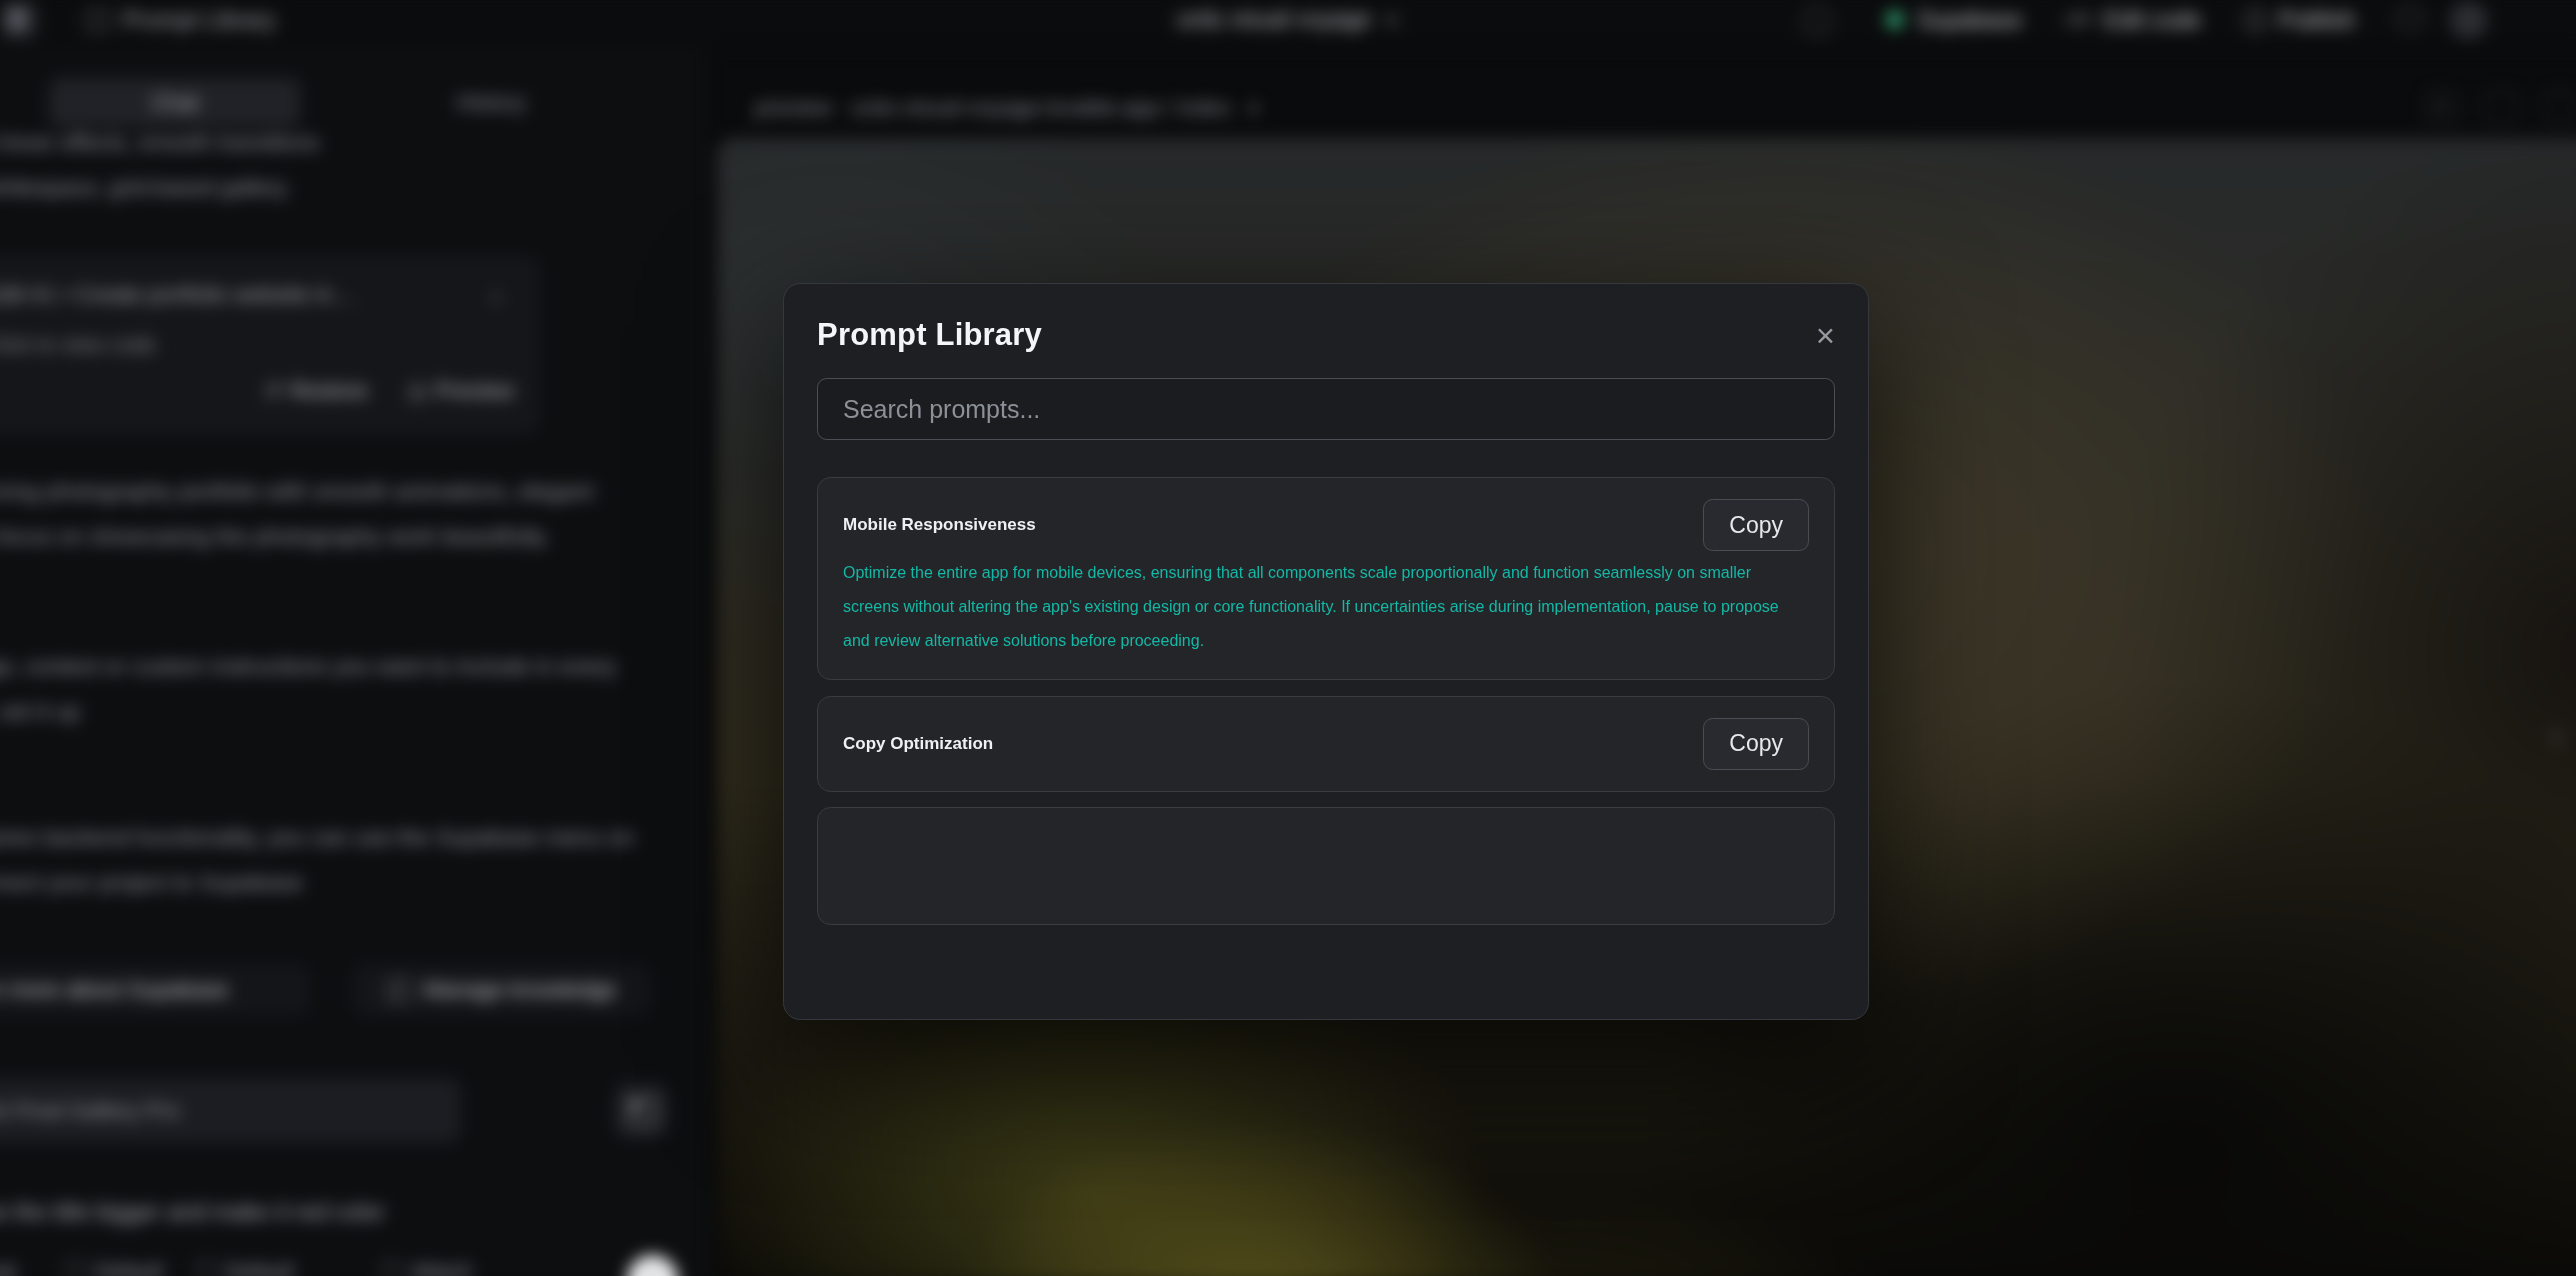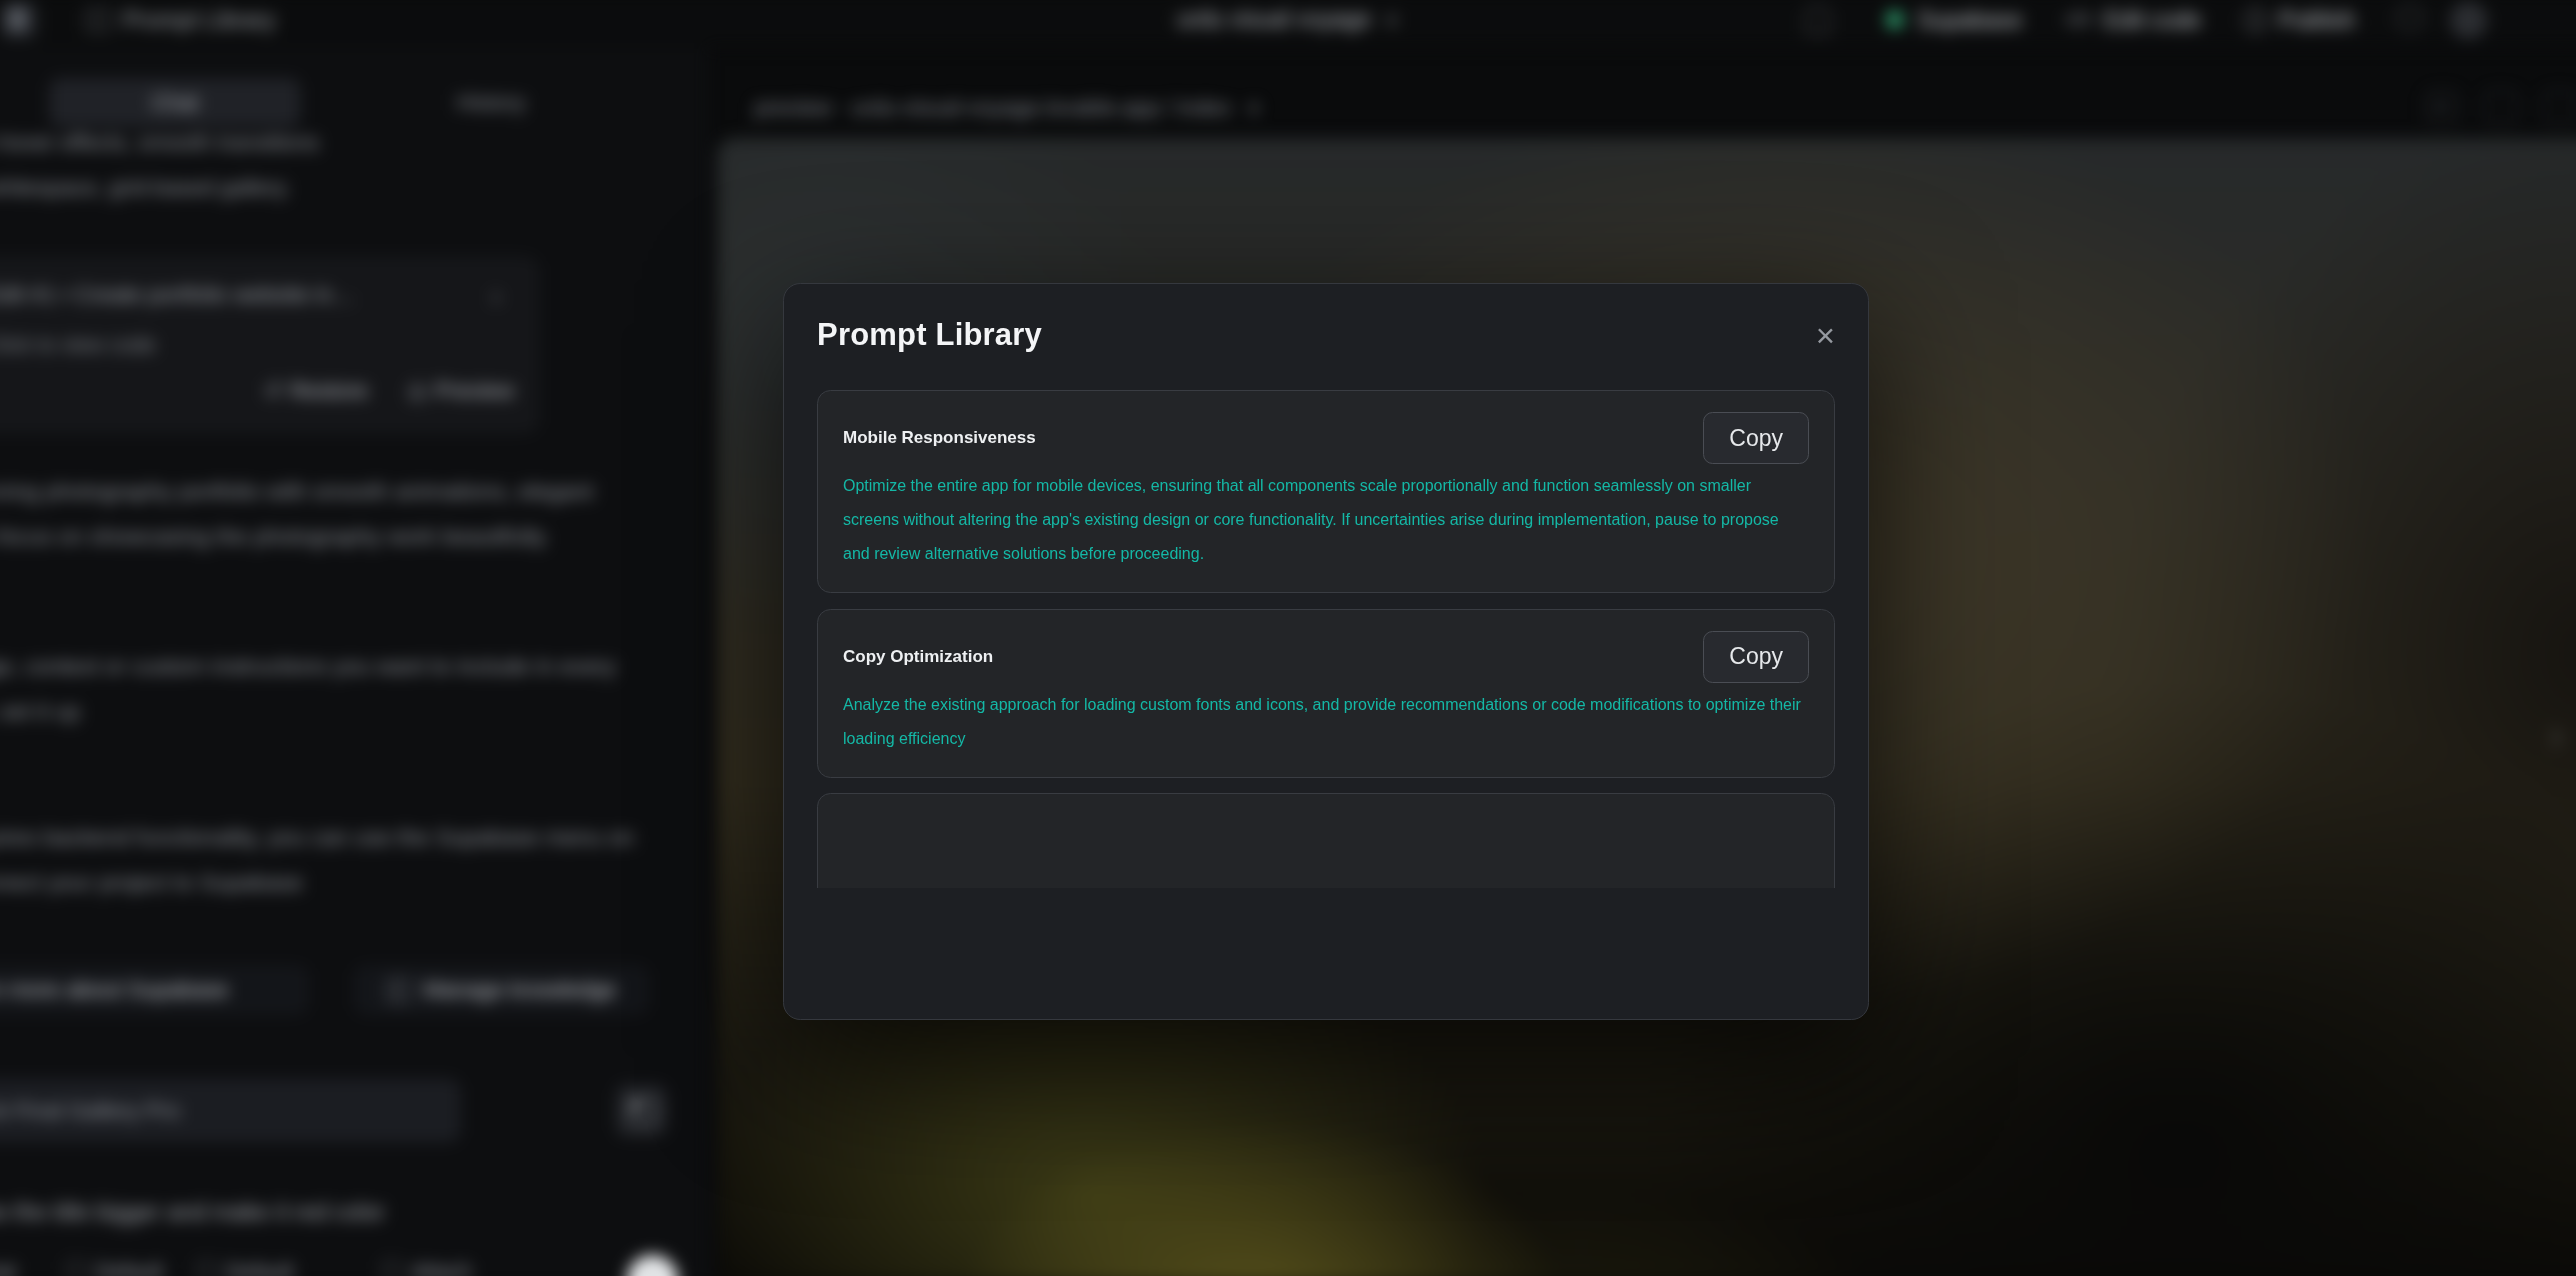--- a/index.html
+++ b/index.html
@@ -204,37 +204,37 @@
     <div class="frame"></div>
     <div class="edge-chevron">›</div>
   </div>
 
   <div class="modal">
     <div class="modal-head">
       <div class="modal-title">Prompt Library</div>
       <div class="close-x">×</div>
     </div>
 
+    <input class="search" type="text" placeholder="Search prompts..." style="">
 
     <div class="prompt-list">
 
       <div class="pcard">
         <div class="pcard-head">
           <span class="pcard-title">Mobile Responsiveness</span>
           <button class="copy-btn">Copy</button>
         </div>
         <div class="pcard-body">Optimize the entire app for mobile devices, ensuring that all components scale proportionally and function seamlessly on smaller screens without altering the app's existing design or core functionality. If uncertainties arise during implementation, pause to propose and review alternative solutions before proceeding.</div>
       </div>
 
       <div class="pcard">
         <div class="pcard-head">
           <span class="pcard-title">Copy Optimization</span>
           <button class="copy-btn">Copy</button>
         </div>
-        <div class="pcard-body">Analyze the existing approach for loading custom fonts and icons, and provide recommendations or code modifications to optimize their loading efficiency</div>
       </div>
 
       <div class="pcard-sliver"></div>
     </div>
   </div>
 
 </div>
 
 
 </body></html>

